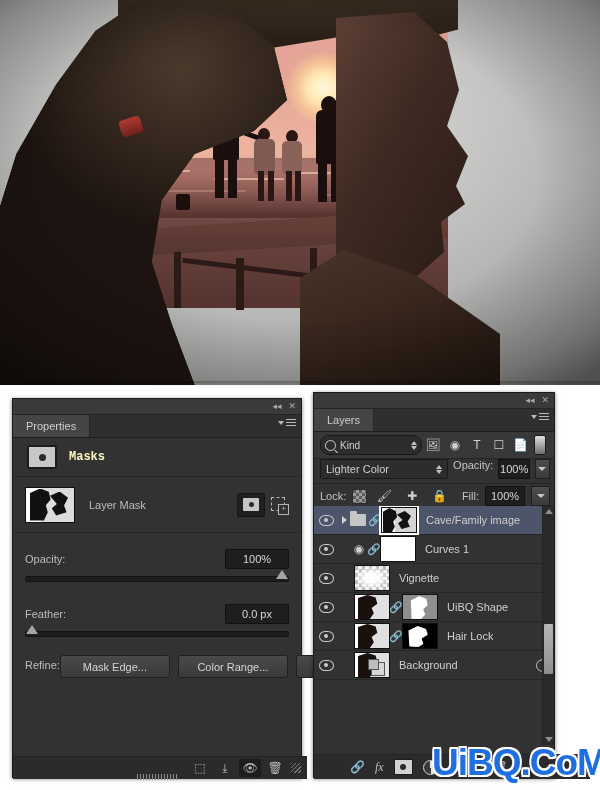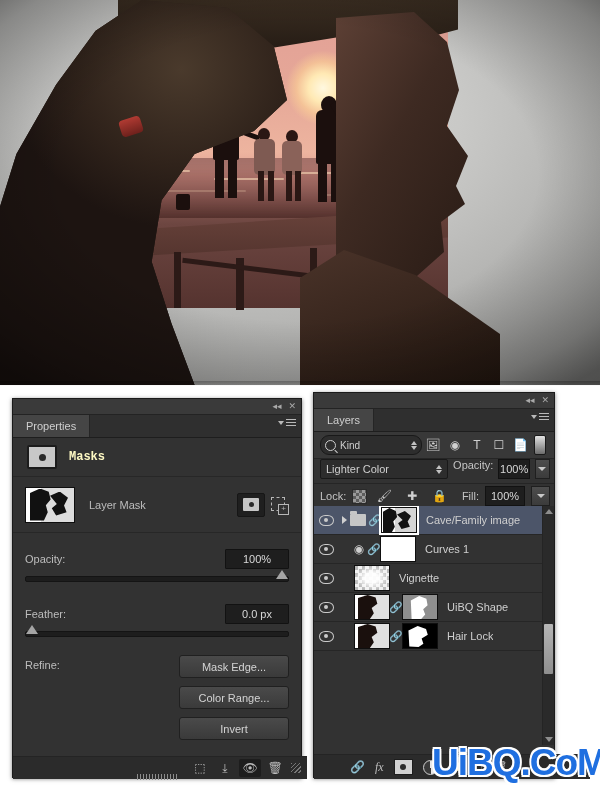--- a/index.html
+++ b/index.html
@@ -107,21 +107,21 @@
   .slider-label{font-size:11px;color:#bdbdbd;}
   .num-field{width:62px;height:18px;background:#1e1e1e;border:1px solid #121212;color:#d8d8d8;
       font-size:11px;display:flex;align-items:center;justify-content:center;border-radius:1px;}
   .track{position:relative;height:4px;background:#1d1d1d;border:1px solid #141414;
       border-radius:2px;margin-top:7px;}
   .knob{position:absolute;top:-7px;width:0;height:0;border-left:6px solid transparent;
       border-right:6px solid transparent;border-bottom:9px solid #a5a5a5;}
 
   .refine-block{padding:18px 12px 0 12px;display:flex;}
   .refine-label{font-size:11px;color:#bdbdbd;width:100px;padding-top:4px;}
-  .refine-btns{flex:1;display:flex;flex-direction:column;gap:8px;align-items:flex-end;}
+  .refine-btns{flex:1;display:flex;flex-direction:row;gap:8px;align-items:flex-end;}
   .pbtn{width:108px;height:21px;background:linear-gradient(#4a4a4a,#3a3a3a);border:1px solid #202020;
       border-radius:3px;color:#d4d4d4;font-size:11px;display:flex;align-items:center;justify-content:center;}
 
   .prop-footer{position:absolute;left:0;bottom:0;width:100%;height:22px;background:#2b2b2b;
       border-top:1px solid #242424;display:flex;align-items:center;justify-content:flex-end;
       padding-right:6px;gap:3px;}
   .foot-ico{width:22px;height:18px;display:flex;align-items:center;justify-content:center;
       color:#bdbdbd;font-size:12px;border-radius:2px;}
   .foot-ico.active{background:#1d1d1d;}
   .grip{width:10px;height:10px;background:
@@ -502,20 +502,36 @@
         <span class="lthumb t-dark" style="margin-left:4px;">
             <i class="p"></i>
           </span>
         <span class="linkico">🔗</span>
         <span class="lthumb t-maskblack">
             <i class="w"></i>
           </span>
         <span class="lname">Hair Lock</span>
       </div>
 
+      <div class="layer-row">
+        <span class="eye-cell">
+            <span class="eye">
+              <i></i>
+            </span>
+          </span>
+        <span class="arrow-cell"></span>
+        <span class="lthumb t-dark" style="margin-left:4px;">
+          <i class="p"></i>
+            <i class="bg-lock"></i>
+        </span>
+        <span class="lname">Background</span>
+        <span class="bg-eye-extra">
+          <span class="circ-ico"></span>
+        </span>
+      </div>
     </div>
 
     <div id="layer-scrollbar">
       <span id="layer-scroll-thumb"></span>
       <span class="scroll-arrow" style="top:3px;border-bottom:5px solid #8d8d8d;"></span>
       <span class="scroll-arrow" style="bottom:3px;border-top:5px solid #8d8d8d;"></span>
     </div>
 
     <div class="layers-footer">
       <span class="lf-ico">🔗</span>

